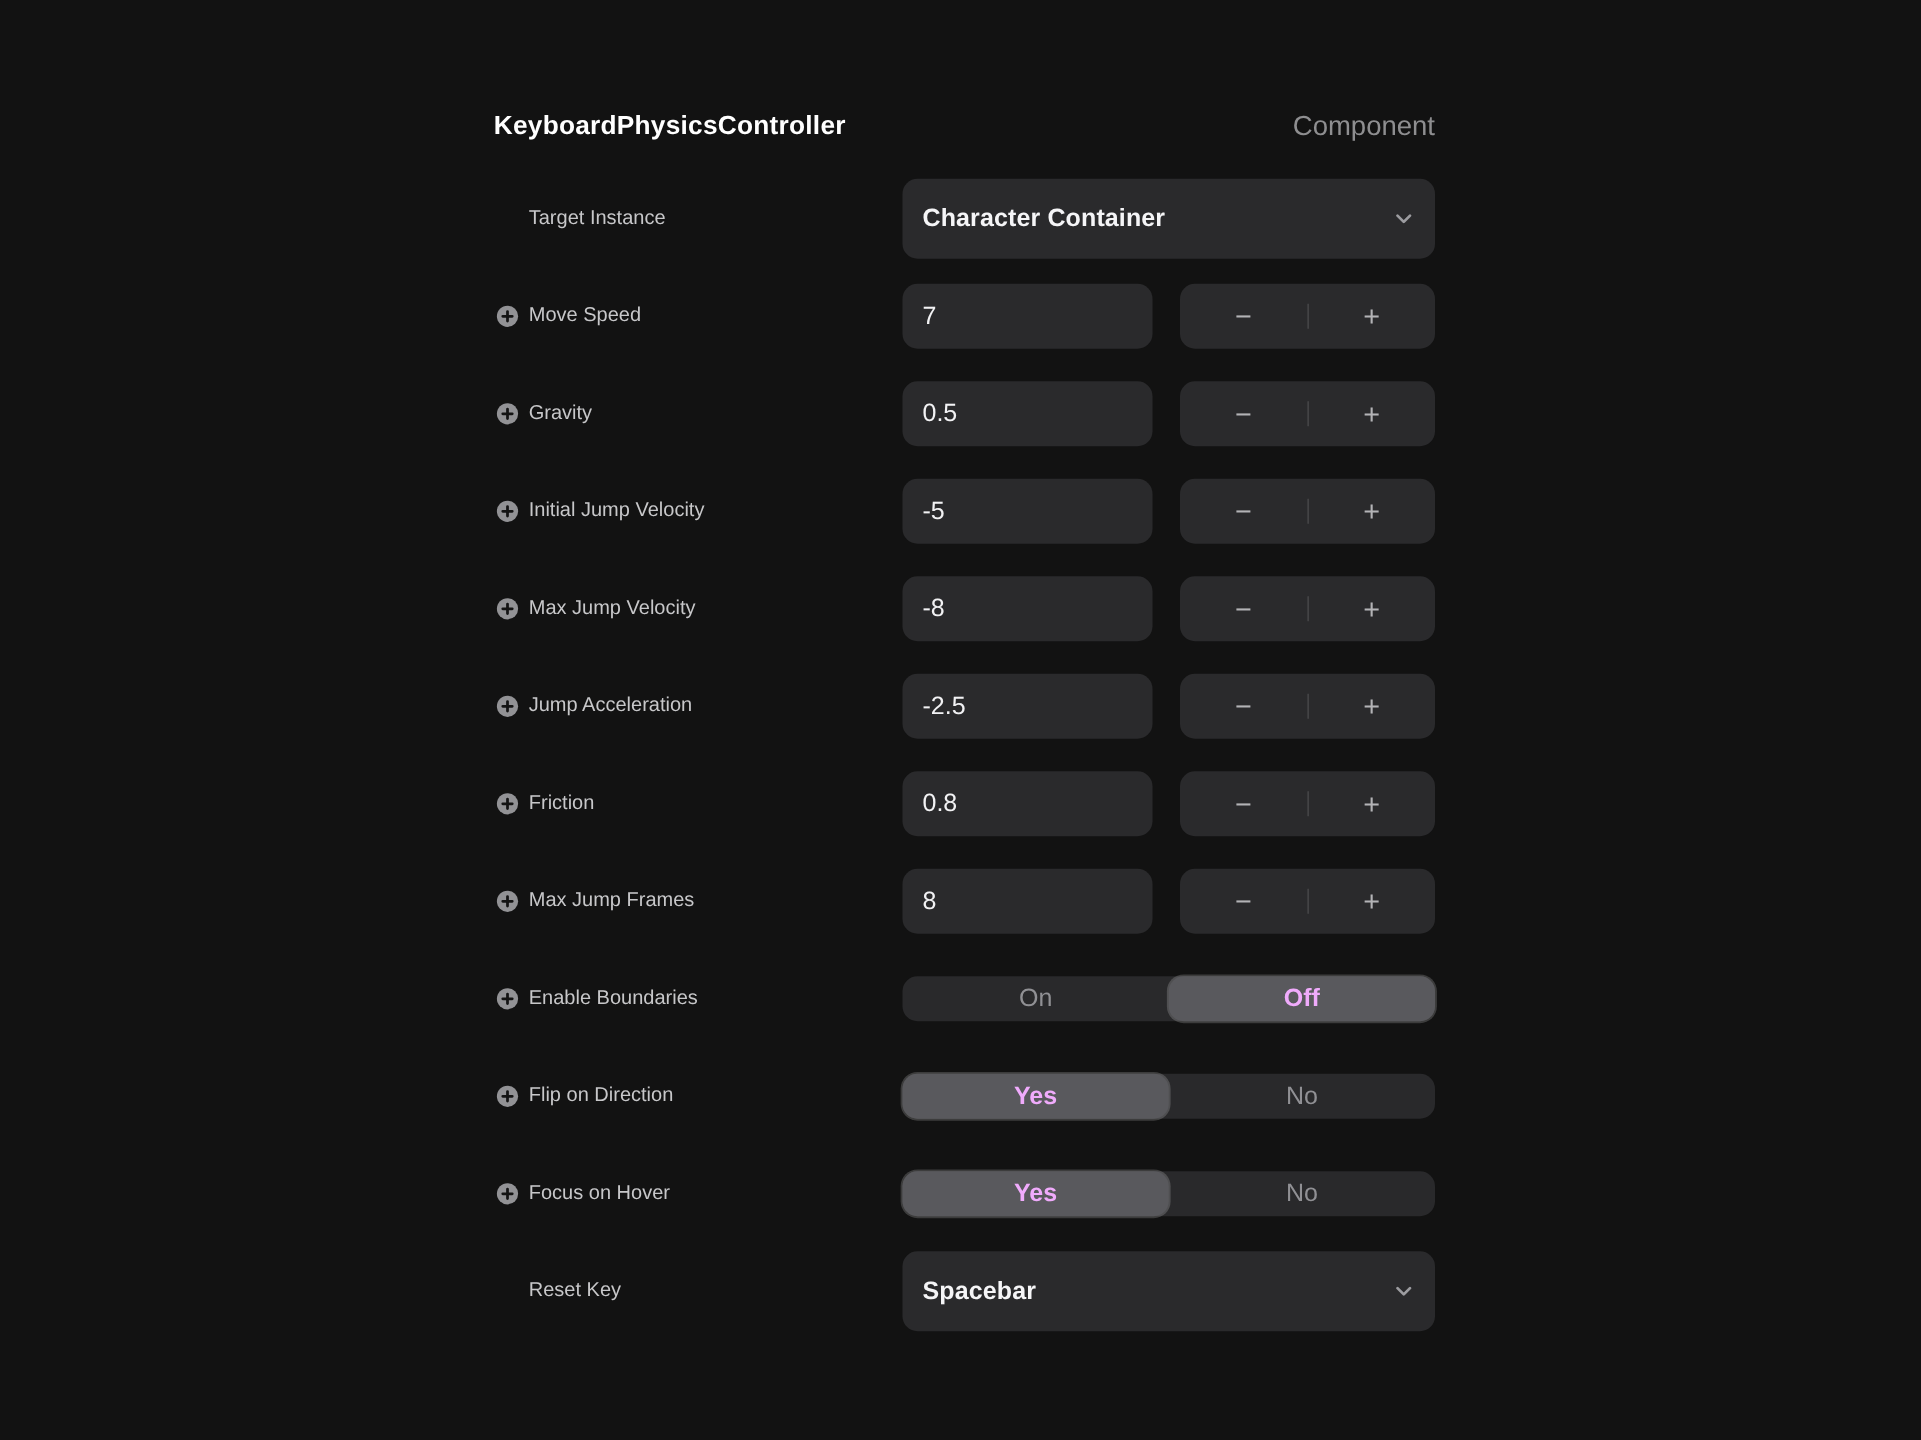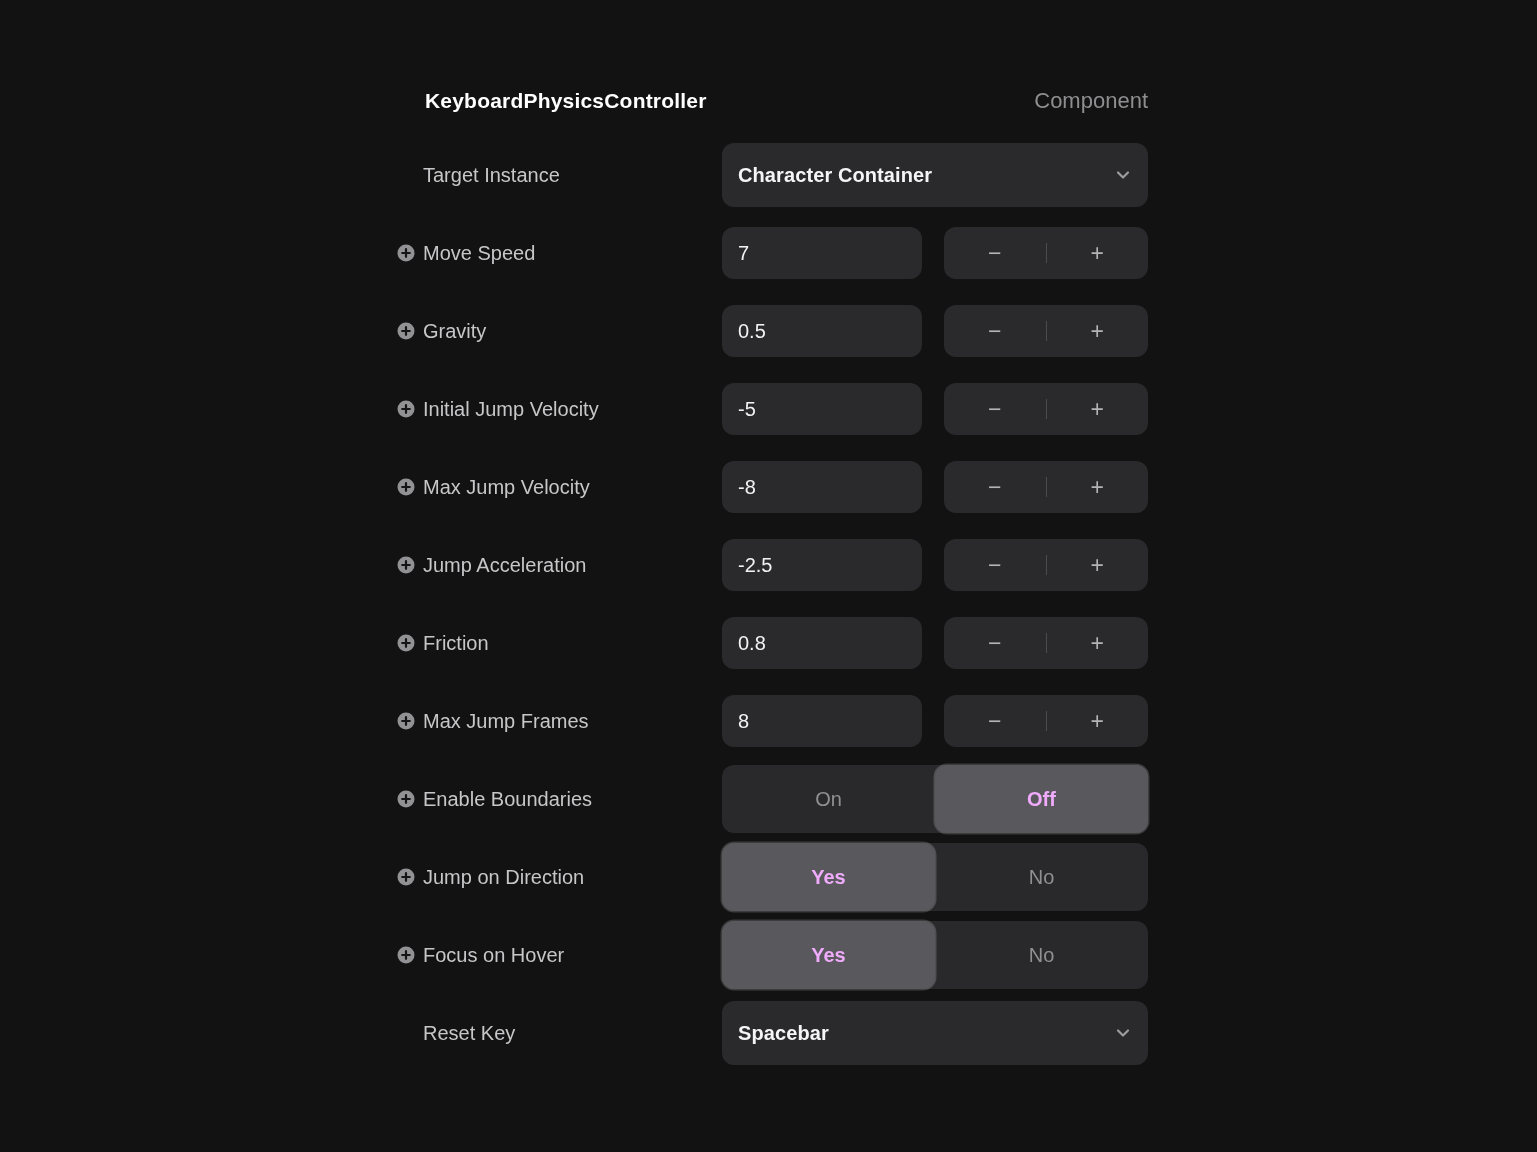--- a/index.html
+++ b/index.html
@@ -19,21 +19,20 @@
     position: absolute;
     left: 395px;
     top: 84px;
     width: 753px;
   }
   .panel-header {
     display: flex;
     justify-content: space-between;
     align-items: center;
     height: 34px;
-    margin-left: 30px;
   }
   .panel-title {
     color: #ffffff;
     font-size: 21px;
     font-weight: 700;
     letter-spacing: 0.2px;
   }
   .panel-type {
     color: #8e8e90;
     font-size: 22px;
@@ -57,21 +56,21 @@
   .add-icon {
     width: 18px;
     height: 18px;
     margin-left: 2px;
     margin-right: 8px;
     flex: none;
     cursor: pointer;
   }
   .row-label {
     color: #c7c7c9;
-    font-size: 20px;
+    font-size: 16px;
     white-space: nowrap;
   }
   .control-area {
     width: 426px;
     display: flex;
     align-items: center;
     flex: none;
   }
   .dropdown {
     position: relative;
@@ -134,21 +133,21 @@
     user-select: none;
   }
   .stepper-divider {
     width: 1px;
     height: 20px;
     background: #4c4c4e;
     flex: none;
   }
   .segmented {
     width: 426px;
-    height: 68px;
+    height: 36px;
     background: #29292b;
     border-radius: 12px;
     display: flex;
     overflow: visible;
   }
   .segment {
     flex: 1;
     display: flex;
     align-items: center;
     justify-content: center;
@@ -347,21 +346,21 @@
           </div>
         </div>
       </div>
 
       <div class="row">
         <div class="label-area">
           <svg class="add-icon" viewBox="0 0 18 18">
               <circle cx="9" cy="9" r="8.5" fill="#929295"></circle>
               <path d="M9 5.2v7.6M5.2 9h7.6" stroke="#141414" stroke-width="2.2" stroke-linecap="round"></path>
             </svg>
-          <span class="row-label">Jump on Direction</span>
+          <span class="row-label">Flip on Direction</span>
         </div>
         <div class="control-area">
           <div class="segmented">
             <div class="segment selected">Yes</div>
             <div class="segment">No</div>
           </div>
         </div>
       </div>
 
       <div class="row">

